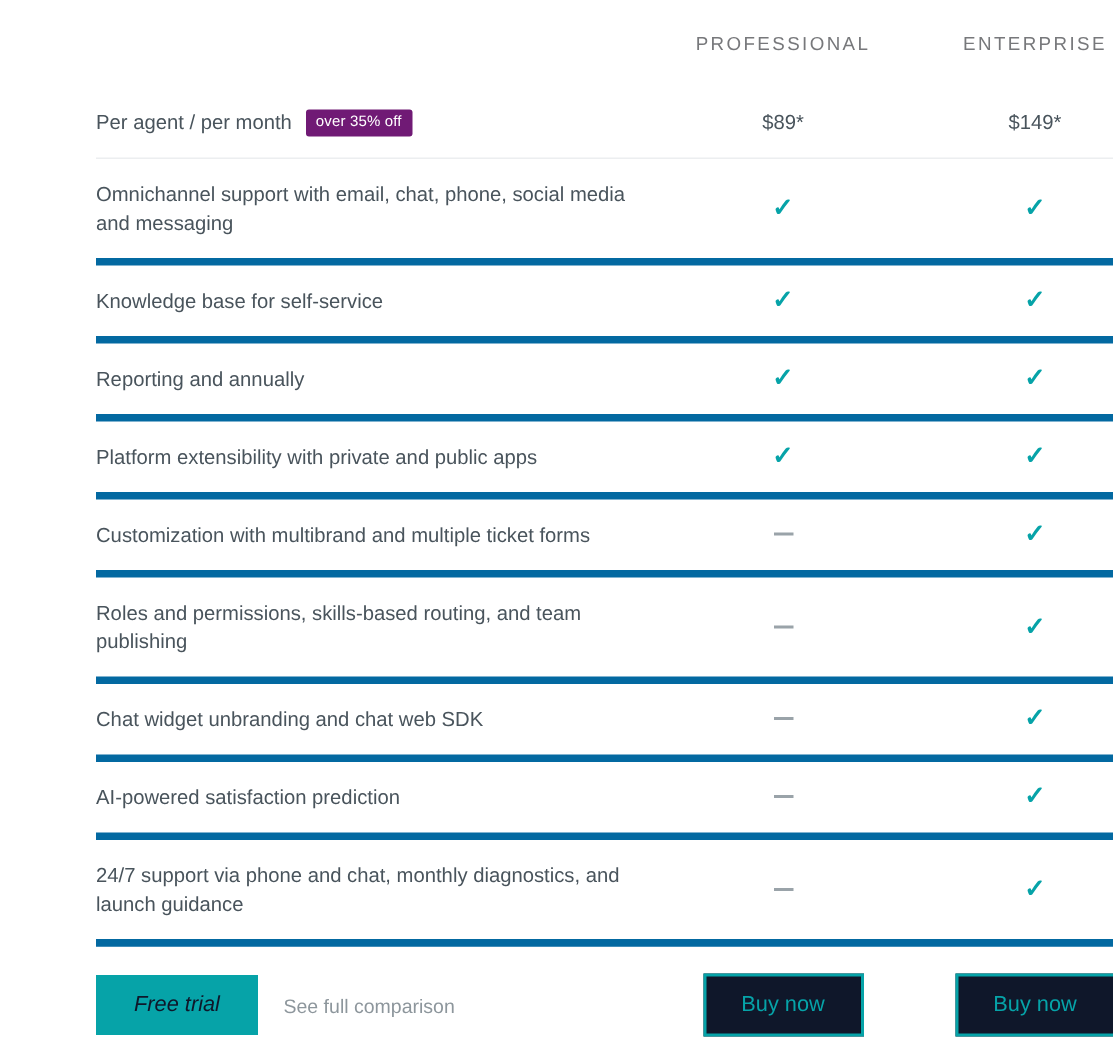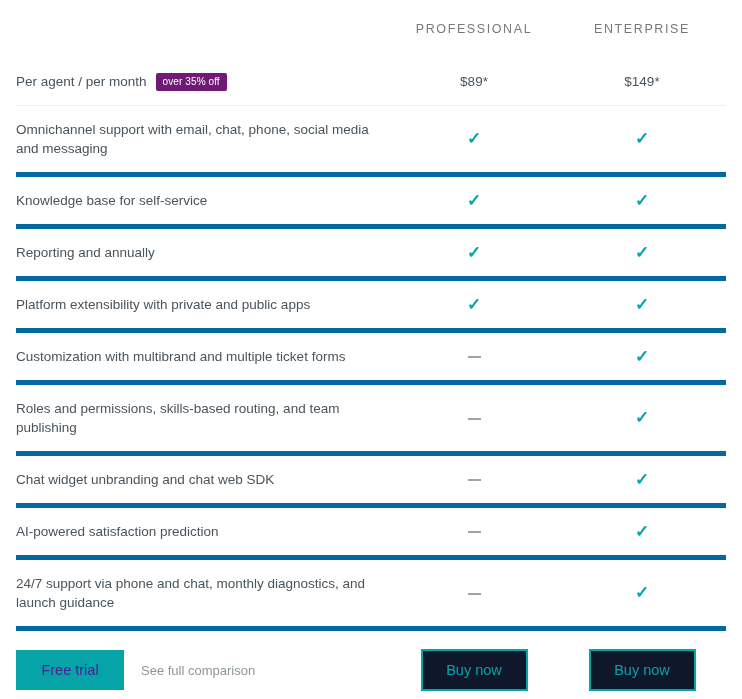--- a/index.html
+++ b/index.html
@@ -14,20 +14,21 @@
     -webkit-font-smoothing: antialiased;
     overflow: hidden;
   }
 
   .card {
     position: relative;
     width: 638px;
     height: 699px;
     background: #ffffff;
     box-sizing: border-box;
+    margin-left: 48px;
   }
 
   
   .ptable {
     width: 710px;
     margin: 0 16px;
     border-collapse: collapse;
     table-layout: fixed;
   }
   .col-feature { width: 374px; }
@@ -132,26 +133,27 @@
     align-items: center;
     gap: 17px;
   }
   .btn-solid {
     display: inline-flex;
     align-items: center;
     justify-content: center;
     width: 108px;
     height: 40px;
     background: #06a3a8;
-    color: #4c1d95;
+    color: #0f172a;
     font-size: 14.5px;
     border: 0;
     cursor: pointer;
     font-family: "Liberation Sans", sans-serif;
     box-sizing: border-box;
+    font-style: italic;
   }
   .link-muted {
     font-size: 13px;
     color: #8d969c;
     text-decoration: none;
     cursor: pointer;
   }
   .action-cell {
     text-align: center;
   }

